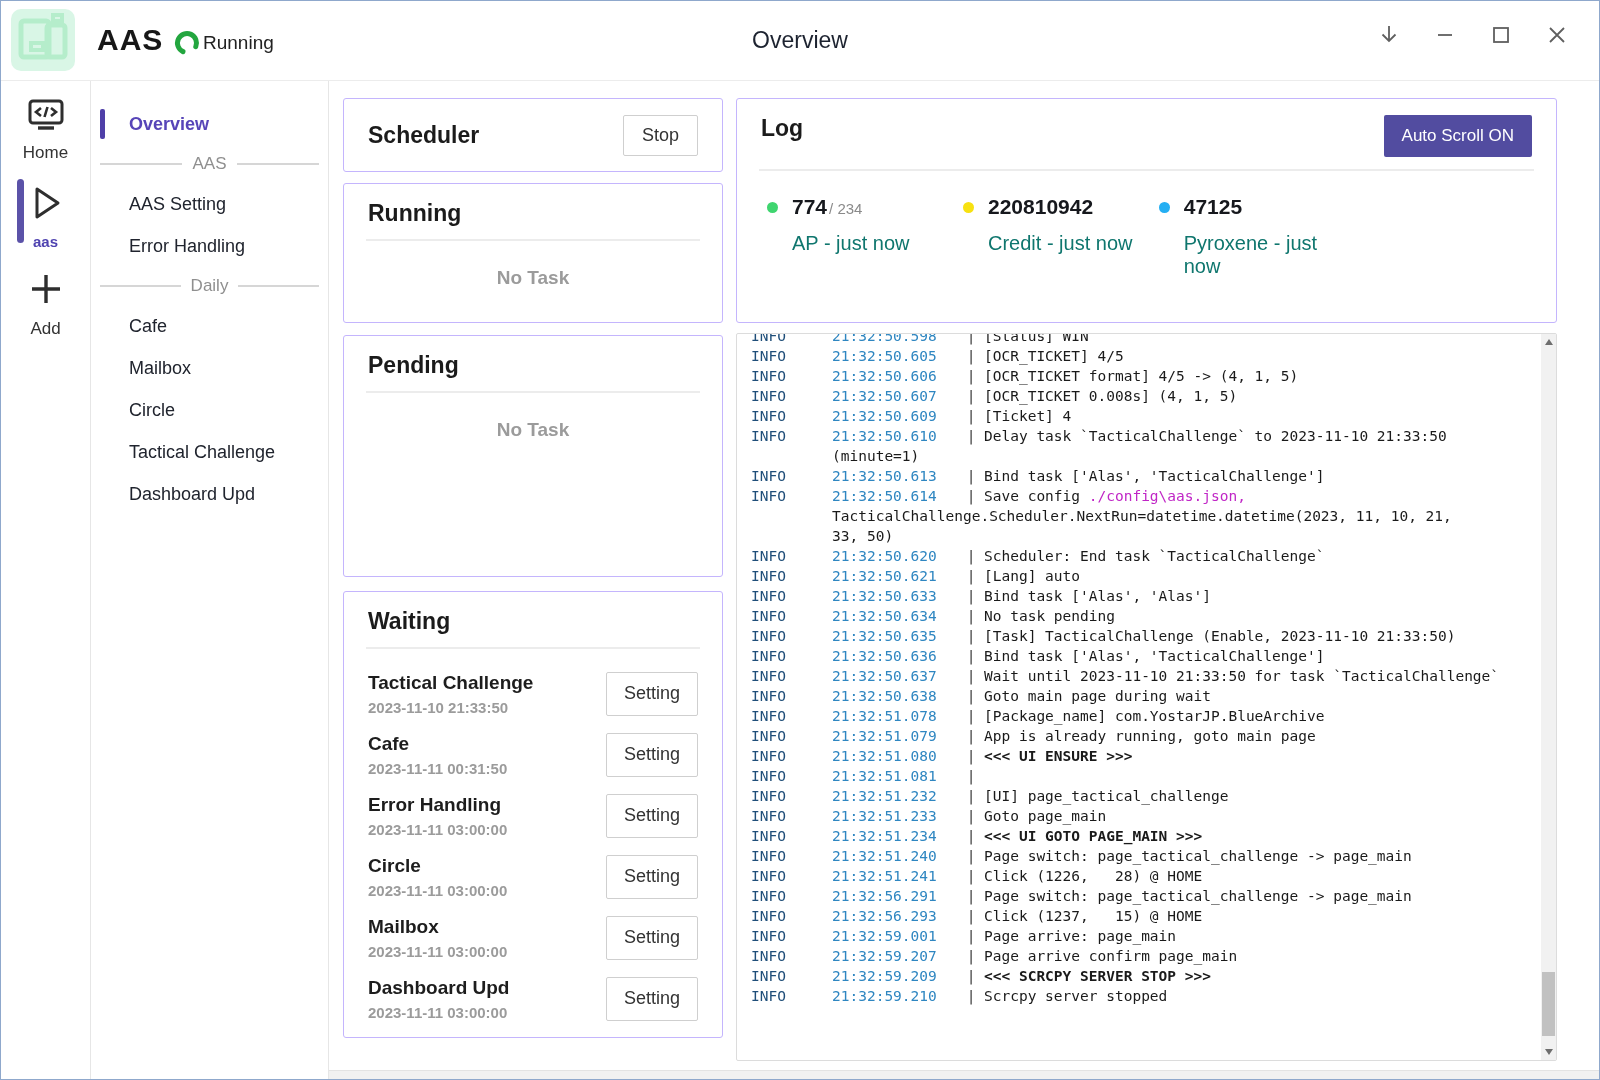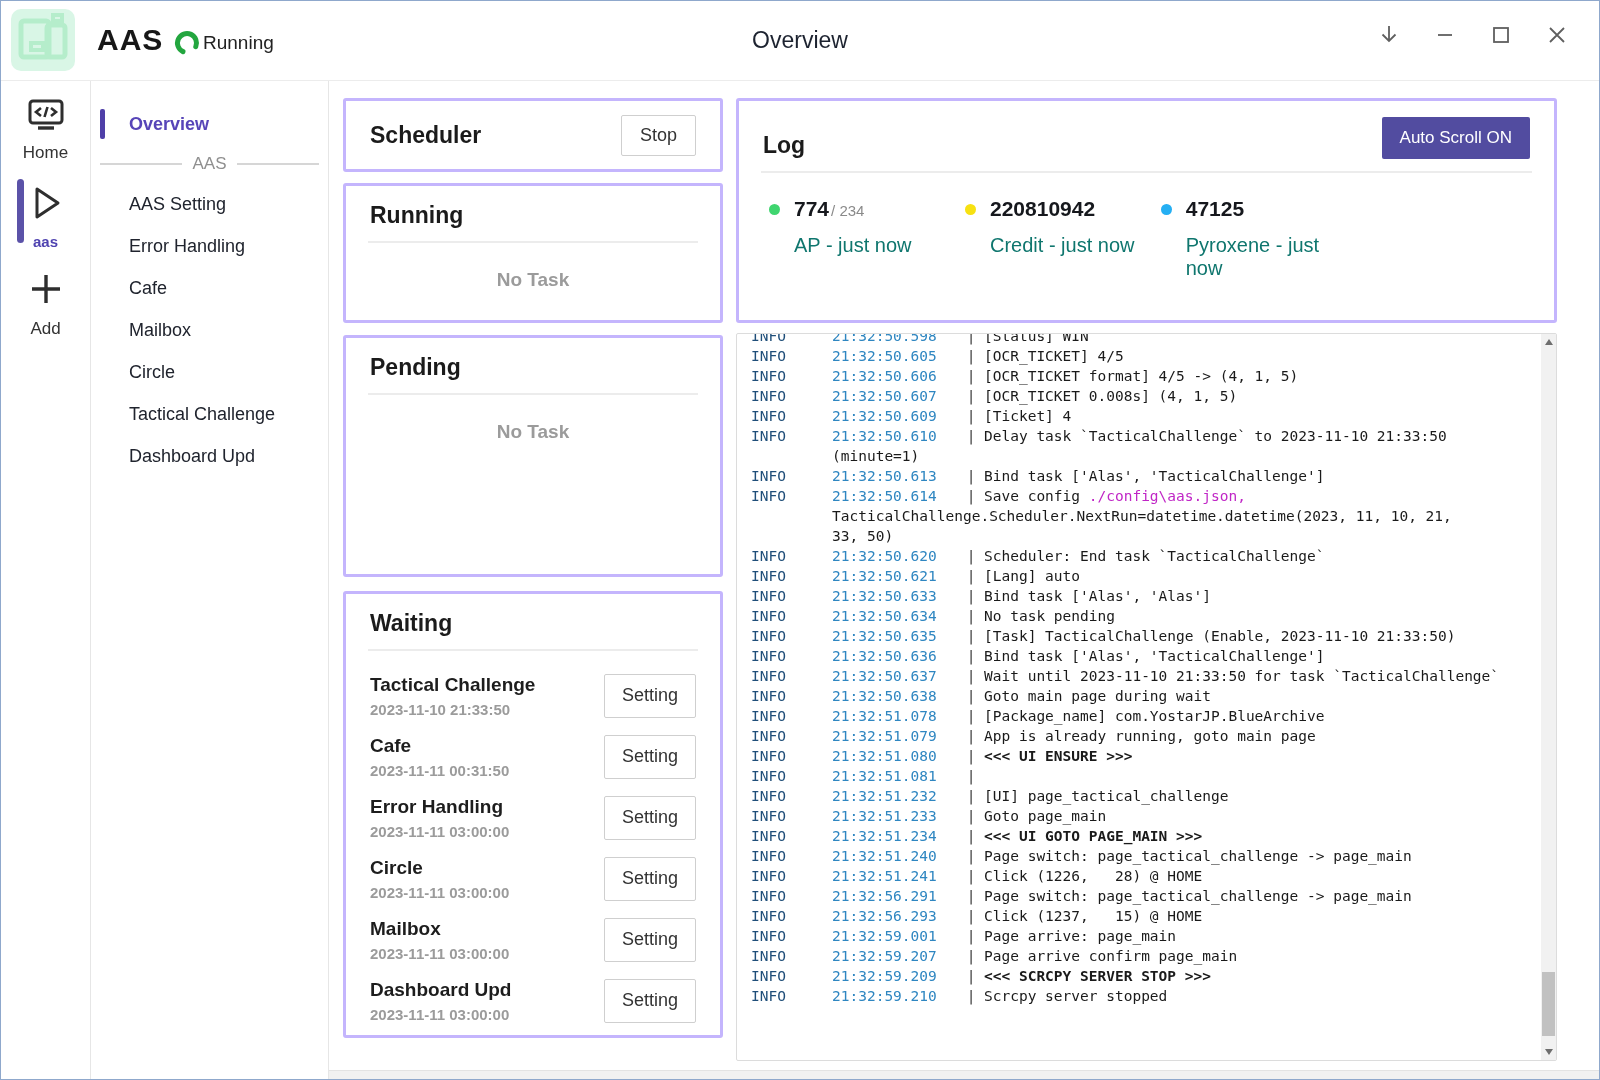--- a/index.html
+++ b/index.html
@@ -31,41 +31,41 @@
   .sidebar { position:absolute; left:90px; top:80px; bottom:0; width:238px; background:#fff; border-right:1px solid #e6e6e6; padding-top:22px; }
   .side-item { position:relative; height:42px; display:flex; align-items:center; padding-left:38px; font-size:18px; color:#20242e; }
   .side-item.active { color:#5745b8; font-weight:700; }
   .side-item.active .side-bar { position:absolute; left:9px; top:6px; width:5px; height:30px; background:#4f3fa8; border-radius:2px; }
   .side-divider { height:38px; display:flex; align-items:center; padding:0 9px; gap:10px; }
   .side-divider .ln { flex:1; height:2px; background:#d6d6d6; }
   .side-divider .dv-label { font-size:17px; color:#8f8f8f; }
 
   
   .main { position:absolute; left:328px; top:80px; right:0; bottom:0; background:#fff; }
-  .card { position:absolute; background:#fff; border:3px solid #c4b5fd; border-radius:3px; }
+  .card { position:absolute; background:#fff; border:1px solid #c4b5fd; border-radius:3px; }
   .card-title { font-size:23px; font-weight:700; color:#1b1b1b; }
 
   .card-scheduler { left:14px; top:17px; width:380px; height:74px; display:flex; align-items:center; justify-content:space-between; padding:0 24px; }
   .btn-outline { background:#fff; border:1px solid #cfcfcf; border-radius:2px; color:#333; font-size:18px; font-family:"Liberation Sans",sans-serif; padding:9px 18px; cursor:pointer; }
 
   .card-running { left:14px; top:102px; width:380px; height:140px; padding:16px 24px 0; }
   .card-pending { left:14px; top:254px; width:380px; height:242px; padding:16px 24px 0; }
   .title-rule { height:2px; background:#ececec; margin:12px -2px 0; }
   .empty-text { text-align:center; color:#9b9b9b; font-size:19px; font-weight:600; padding-top:26px; }
 
   .card-waiting { left:14px; top:510px; width:380px; height:447px; padding:16px 24px 0; }
   .wait-list { margin-top:14px; }
   .wait-row { display:flex; align-items:center; justify-content:space-between; height:61px; }
   .wait-name { font-size:19px; font-weight:700; color:#1d1d1d; }
   .wait-time { font-size:15px; font-weight:700; color:#9b9b9b; margin-top:5px; }
   .btn-setting { background:#fff; border:1px solid #cfcfcf; border-radius:2px; color:#333; font-size:18px; font-family:"Liberation Sans",sans-serif; width:92px; height:44px; cursor:pointer;margin-left:16px; }
 
   
   .card-log { left:407px; top:17px; width:821px; height:225px; padding:16px 24px 0; }
-  .log-head { display:flex; align-items:flex-end; justify-content:space-between; }
+  .log-head { display:flex; align-items:flex-start; justify-content:space-between; }
   .btn-autoscroll { background:#524ca0; border:none; border-radius:2px; color:#fff; font-size:17px; font-family:"Liberation Sans",sans-serif; padding:11px 18px; cursor:pointer; }
   .stats { display:flex; margin-top:24px; padding-left:6px; }
   .stat { width:196px; display:flex; gap:14px; }
   .stat-dot { width:11px; height:11px; border-radius:50%; margin-top:7px; }
   .stat-value-row { display:flex; align-items:baseline; gap:2px; }
   .stat-value { font-size:21px; font-weight:700; color:#16181d; }
   .stat-extra { font-size:15px; color:#8a8a8a; }
   .stat-label { font-size:20px; color:#0f766e; margin-top:13px; }
 
   
@@ -172,20 +172,25 @@
         <span class="ln"></span>
         <span class="dv-label">AAS</span>
         <span class="ln"></span>
       </div>
       <div class="side-item">
         <span>AAS Setting</span>
       </div>
       <div class="side-item">
         <span>Error Handling</span>
       </div>
+      <div class="side-divider">
+        <span class="ln"></span>
+        <span class="dv-label">Daily</span>
+        <span class="ln"></span>
+      </div>
       <div class="side-item">
         <span>Cafe</span>
       </div>
       <div class="side-item">
         <span>Mailbox</span>
       </div>
       <div class="side-item">
         <span>Circle</span>
       </div>
       <div class="side-item">

